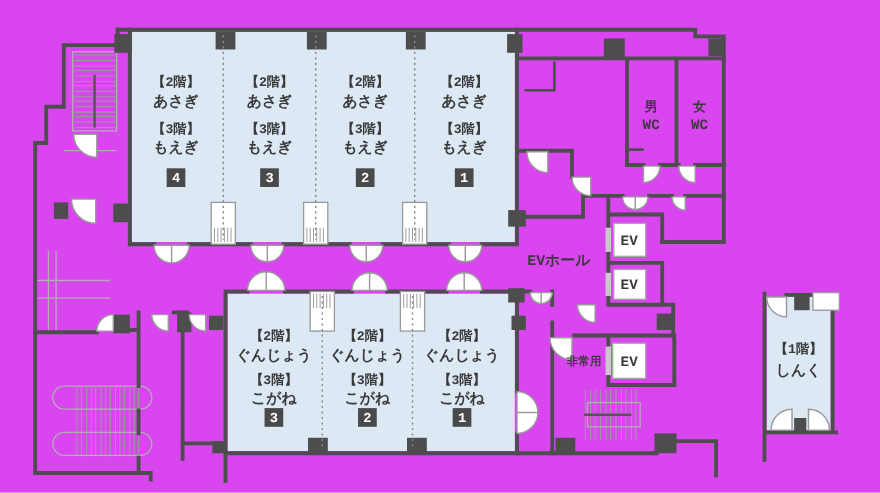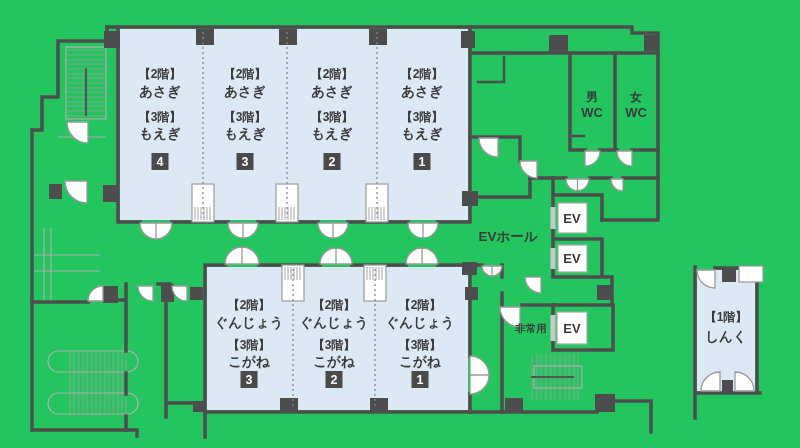--- a/index.html
+++ b/index.html
@@ -1,17 +1,17 @@
 <!DOCTYPE html>
 <html><head>
 <meta charset="utf-8">
 <style>
   html,body{margin:0;padding:0;background:#fff;}
-  .stage{position:relative;width:800px;height:448px;background:#22c55e;overflow:hidden;
-         font-family:Liberation Sans, sans-serif;}
+  .stage{position:relative;width:800px;height:448px;background:#d946ef;overflow:hidden;
+         font-family:Liberation Mono, monospace;}
   svg{display:block}
   .wall{stroke:#4d4d4d;stroke-width:3.5;fill:none;stroke-linecap:square}
   .wallthin{stroke:#4d4d4d;stroke-width:2.4;fill:none;stroke-linecap:square}
   .thin{stroke:#b0b0b0;stroke-width:1.2;fill:none}
   .hatch{stroke:#9c9c9c;stroke-width:0.9;fill:none}
   .rail{stroke:#555;stroke-width:2.2;fill:none}
   .door{fill:#ffffff;stroke:#9a9a9a;stroke-width:1.3}
   .dotted{stroke:#888;stroke-width:1.3;stroke-dasharray:2,3;fill:none}
   .pillar{fill:#4d4d4d}
   .shaftbox{fill:#ffffff;stroke:#9a9a9a;stroke-width:1.2}

